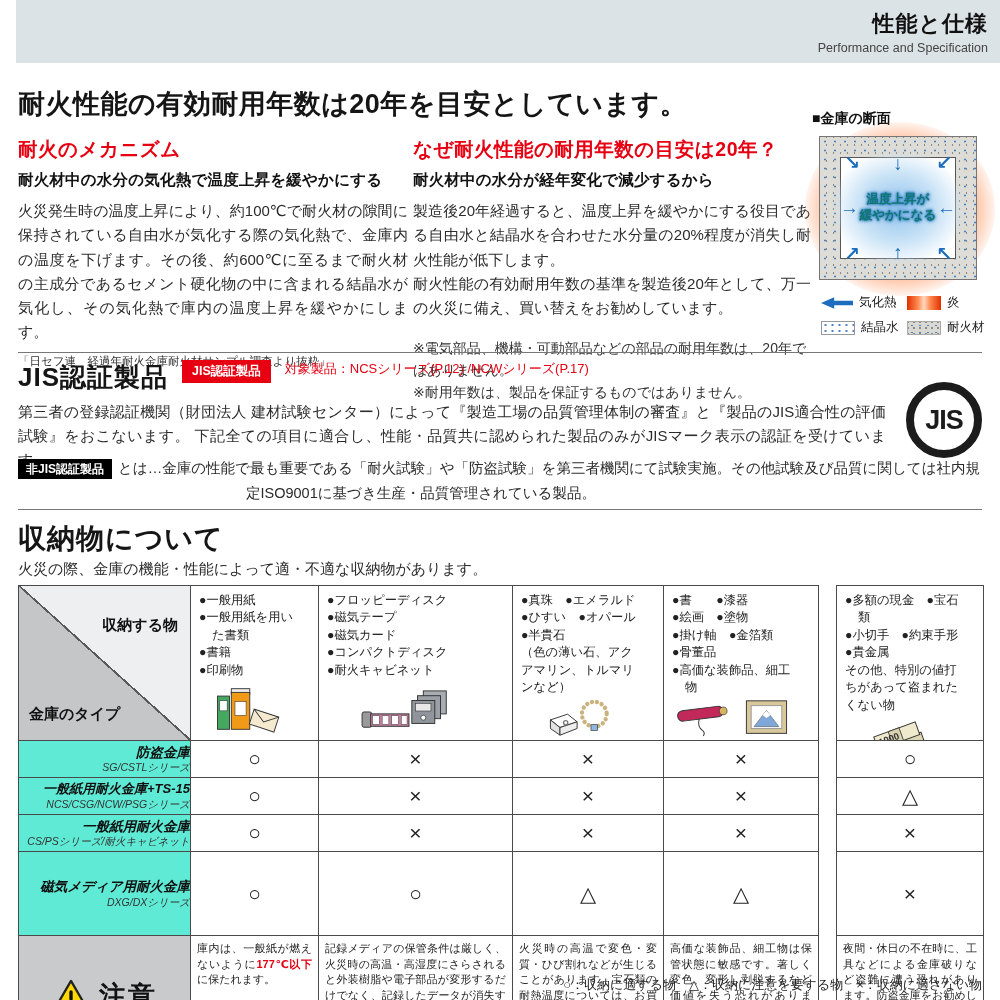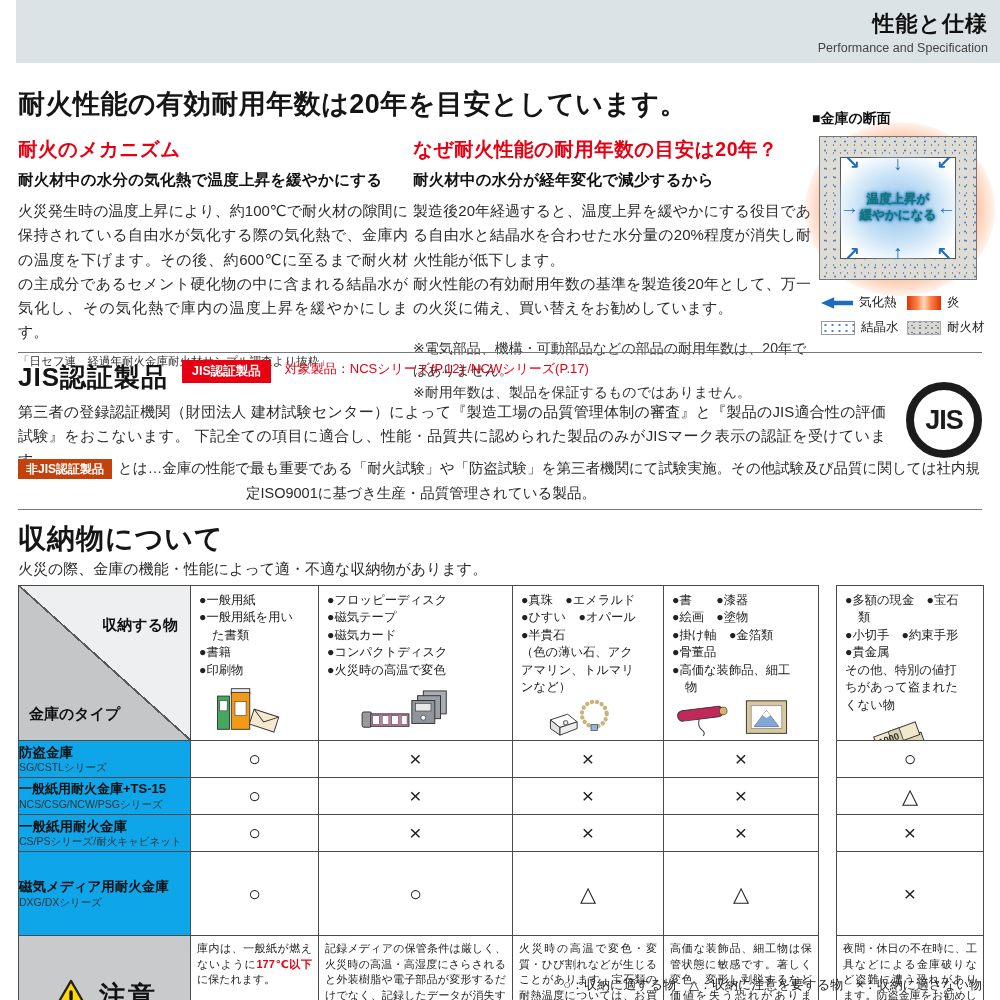--- a/index.html
+++ b/index.html
@@ -64,21 +64,21 @@
   .hr1{position:absolute;left:18px;width:964px;border-top:1px solid #777;}
 
   
   .jis-row{position:absolute;left:18px;top:360px;display:flex;align-items:flex-start;gap:14px;}
   .jis-title{font-size:26px;font-weight:bold;color:#151515;letter-spacing:1px;}
   .jis-badge{background:#e60012;color:#fff;font-size:12.5px;font-weight:bold;padding:3px 10px;}
   .jis-target{font-size:13px;color:#e60012;}
   .jis-body{position:absolute;left:18px;top:400px;width:868px;font-size:15px;line-height:1.6;color:#2b2b2b;text-align:justify;}
   .nonjis{position:absolute;left:18px;top:456px;width:964px;font-size:14.5px;line-height:1.75;color:#2b2b2b;
         padding-left:228px;text-indent:-228px;}
-  .nonjis-badge{background:#c2410c;color:#fff;font-size:12px;font-weight:bold;padding:3px 8px;margin-right:6px;}
+  .nonjis-badge{background:#000000;color:#fff;font-size:12px;font-weight:bold;padding:3px 8px;margin-right:6px;}
   .jis-logo{position:absolute;left:906px;top:382px;width:76px;height:76px;border:8px solid #1c1c1c;border-radius:50%;
         display:flex;align-items:center;justify-content:center;font-size:27px;font-weight:800;color:#1c1c1c;letter-spacing:-1px;}
 
   
   .st-title{position:absolute;left:18px;top:520px;font-size:28px;font-weight:bold;color:#151515;letter-spacing:1px;}
   .st-sub{position:absolute;left:18px;top:560px;font-size:15px;color:#2b2b2b;}
 
   .tables{position:absolute;left:18px;top:585px;display:flex;}
   .tbl{display:grid;border-top:1px solid #4a4a4a;border-left:1px solid #4a4a4a;}
   .tblA{grid-template-columns:172px 128px 194px 151px 155px;grid-template-rows:155px 37px 37px 37px 84px;}
@@ -87,21 +87,21 @@
 
   .corner{background:linear-gradient(to bottom left,#edeff1 49.5%,#5a5a5a 49.5% 50.3%,#c4c6c8 50.3%);}
   .corner .top{position:absolute;top:30px;right:12px;font-size:15px;font-weight:bold;color:#111;}
   .corner .bottom{position:absolute;bottom:16px;left:10px;font-size:15px;font-weight:bold;color:#111;}
 
   .hcell{display:flex;flex-direction:column;padding:6px 24px 4px 8px;}
   .bullets{font-size:12.3px;line-height:1.42;color:#222;}
   .bullets div{text-indent:-13px;padding-left:13px;}
   .icn{margin-top:auto;display:flex;justify-content:center;align-items:flex-end;padding-bottom:3px;}
 
-  .lcell{background:#0ea5e9;display:flex;flex-direction:column;align-items:flex-start;justify-content:center;line-height:1.15;}
+  .lcell{background:#5eead4;display:flex;flex-direction:column;align-items:flex-end;justify-content:center;line-height:1.15;font-style:italic;}
   .lcell .nm{font-size:13.5px;font-weight:bold;color:#111;}
   .lcell .sr{font-size:10.5px;color:#333;margin-top:1px;}
   .mcell{display:flex;align-items:center;justify-content:center;font-size:21px;color:#222;}
 
   .caut-label{background:#c9cacc;display:flex;align-items:center;justify-content:center;gap:9px;}
   .caut-label .tx{font-size:27px;font-weight:bold;color:#111;letter-spacing:2px;}
   .ccell{font-size:11px;line-height:1.42;color:#222;padding:5px 6px;text-align:justify;}
   .hot{color:#e60012;font-weight:bold;}
 
   .foot-legend{position:absolute;right:18px;top:976px;font-size:13px;color:#222;}
@@ -224,21 +224,21 @@
             </g>
           </svg>
         </div>
       </div>
       <div class="cell hcell">
         <div class="bullets">
           <div>●フロッピーディスク</div>
           <div>●磁気テープ</div>
           <div>●磁気カード</div>
           <div>●コンパクトディスク</div>
-          <div>●火災時の高温で変色</div>
+          <div>●耐火キャビネット</div>
         </div>
         <div class="icn">
           <svg width="96" height="44" viewBox="0 0 100 46">
             <g>
               <rect x="66" y="2" width="24" height="24" fill="#a8adb3" stroke="#333"></rect>
               <rect x="60" y="7" width="24" height="24" fill="#9aa0a6" stroke="#333"></rect>
               <rect x="54" y="12" width="24" height="24" fill="#8f959b" stroke="#333"></rect>
               <rect x="58" y="15" width="16" height="8" fill="#e8e8e8" stroke="#333" stroke-width=".6"></rect>
               <circle cx="66" cy="30" r="2.6" fill="#fff" stroke="#333" stroke-width=".7"></circle>
             </g>

